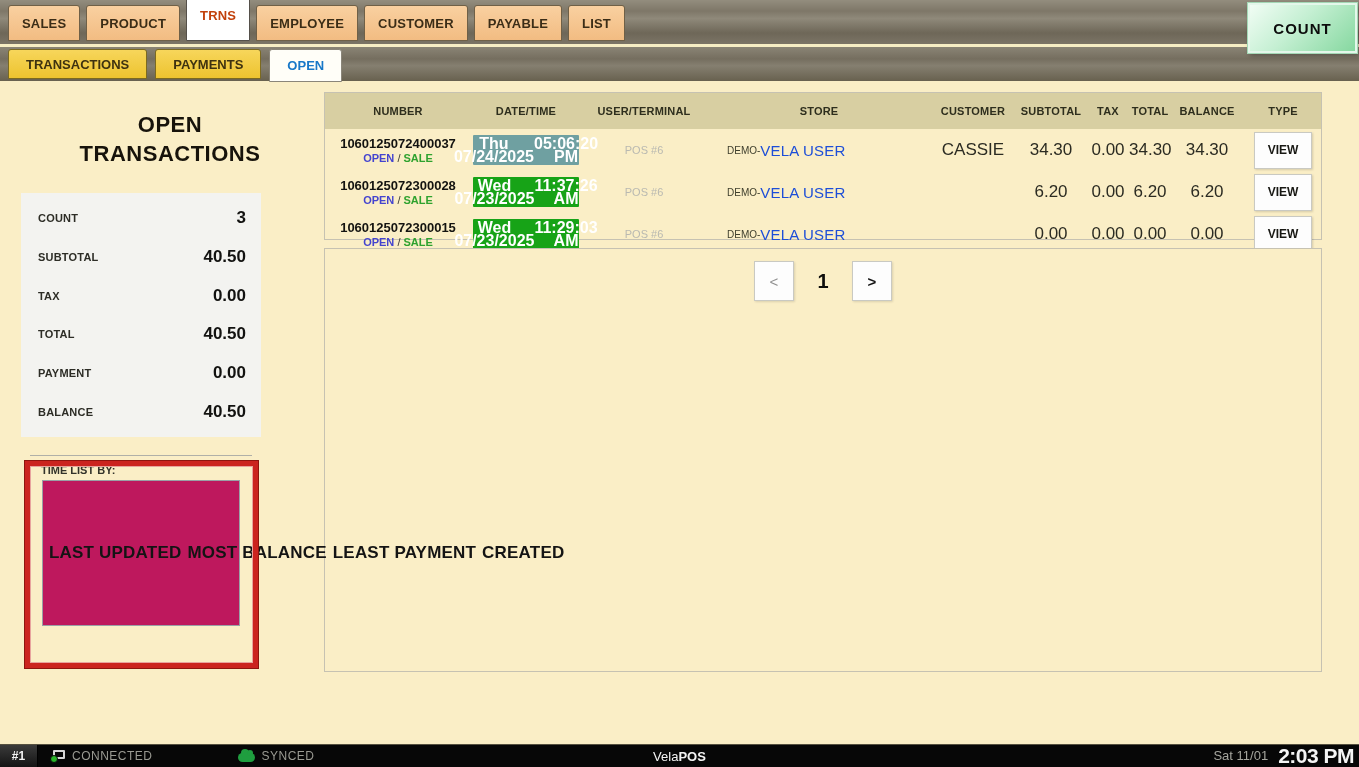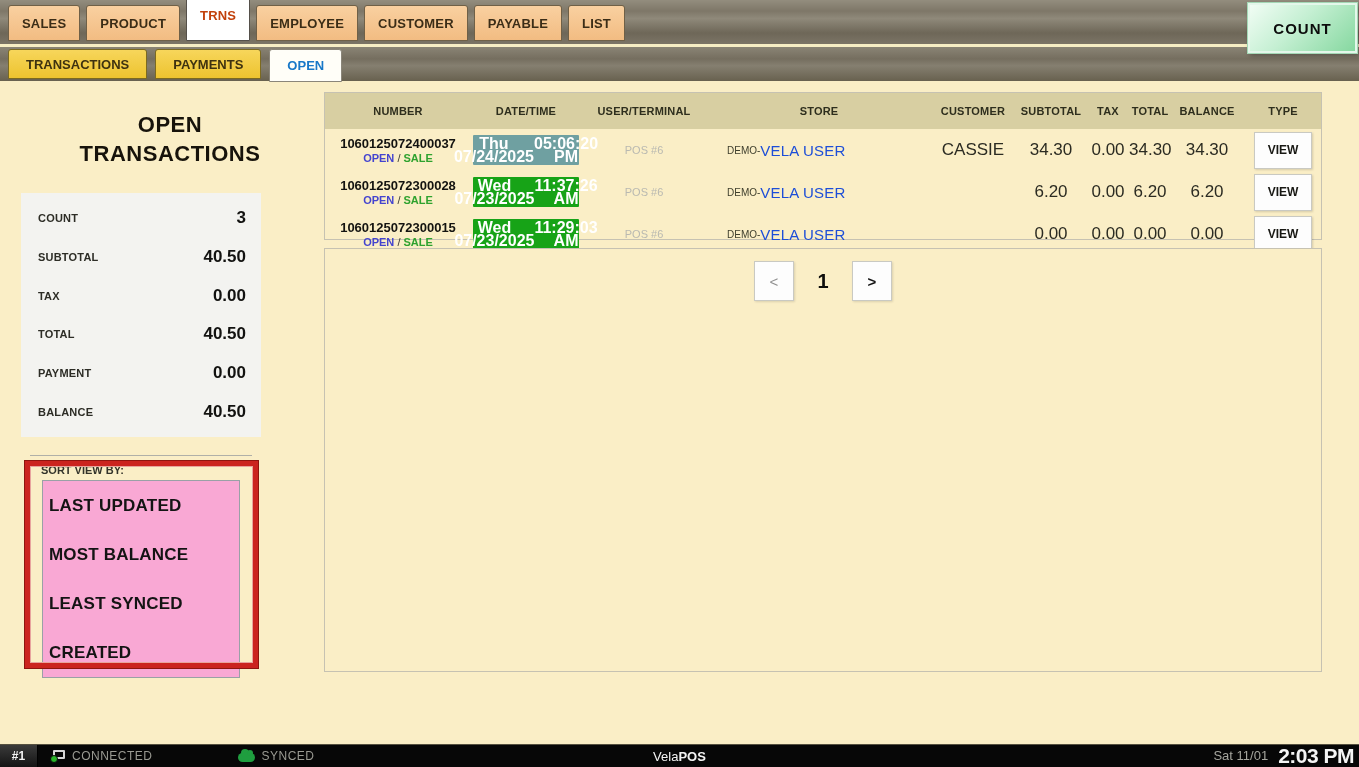--- a/index.html
+++ b/index.html
@@ -36,22 +36,22 @@
     font-size:22px; font-weight:bold; color:#17130b; line-height:29px; letter-spacing:.5px; }
   .summary { position:absolute; left:21px; top:193px; width:240px; height:244px; background:#f3f3f0;
     display:flex; flex-direction:column; justify-content:space-around; padding:6px 0; }
   .sumrow { display:flex; align-items:center; justify-content:space-between; padding:0 15px 0 17px; }
   .sumrow .lab { font-size:11px; font-weight:bold; color:#2d2d26; letter-spacing:.2px; }
   .sumrow .val { font-size:17px; font-weight:bold; color:#121210; }
 
   .divider { position:absolute; left:30px; top:455px; width:222px; height:1px; background:#b0b0a8; }
 
   .sort-label { position:absolute; left:41px; top:464px; font-size:11px; font-weight:bold; color:#33332a; z-index:1; }
-  .sort-box { position:absolute; left:42px; top:480px; width:198px; height:198px;
-    background:#f9a8d4; border:1px solid #9aa0a6; z-index:2; display:flex; flex-direction:column; }
+  .sort-box { position:absolute; left:42px; top:480px; width:198px; height:146px;
+    background:#be185d; border:1px solid #9aa0a6; z-index:2; display:flex; flex-direction:row; }
   .sort-item { flex:1; display:flex; align-items:center; padding-left:6px;
     font-size:17px; font-weight:bold; color:#141414; letter-spacing:.2px; cursor:pointer; white-space:nowrap; }
   .sort-item.selected { background:#2d9fd6; color:#ffffff; }
   .red-frame { position:absolute; left:25px; top:461px; width:233px; height:207px;
     border:5px solid #cb241f; box-shadow:0 0 0 1px #8e150f, inset 0 0 0 1px #e8a49e; z-index:3; pointer-events:none; }
 
   
   .tbl-box { position:absolute; left:324px; top:92px; width:998px; height:148px;
     border:1px solid #c6c2b2; background:#faeec6; }
   .tbl-grid { display:grid; grid-template-columns:146px 110px 126px 224px 84px 72px 42px 42px 72px 80px; }
@@ -151,25 +151,25 @@
     <span class="val">0.00</span>
   </div>
   <div class="sumrow">
     <span class="lab">BALANCE</span>
     <span class="val">40.50</span>
   </div>
 </div>
 
 <div class="divider"></div>
 
-<div class="sort-label">SORT VIEW BY:</div>
+<div class="sort-label">TIME LIST BY:</div>
 <div class="sort-box">
   <div class="sort-item">LAST UPDATED</div>
   <div class="sort-item">MOST BALANCE</div>
-  <div class="sort-item">LEAST SYNCED</div>
+  <div class="sort-item">LEAST PAYMENT</div>
   <div class="sort-item">CREATED</div>
 </div>
 <div class="red-frame"></div>
 
 <div class="tbl-box">
   <div class="tbl-grid tbl-head">
     <div class="hc">NUMBER</div>
     <div class="hc">DATE/TIME</div>
     <div class="hc">USER/TERMINAL</div>
     <div class="hc">STORE</div>

